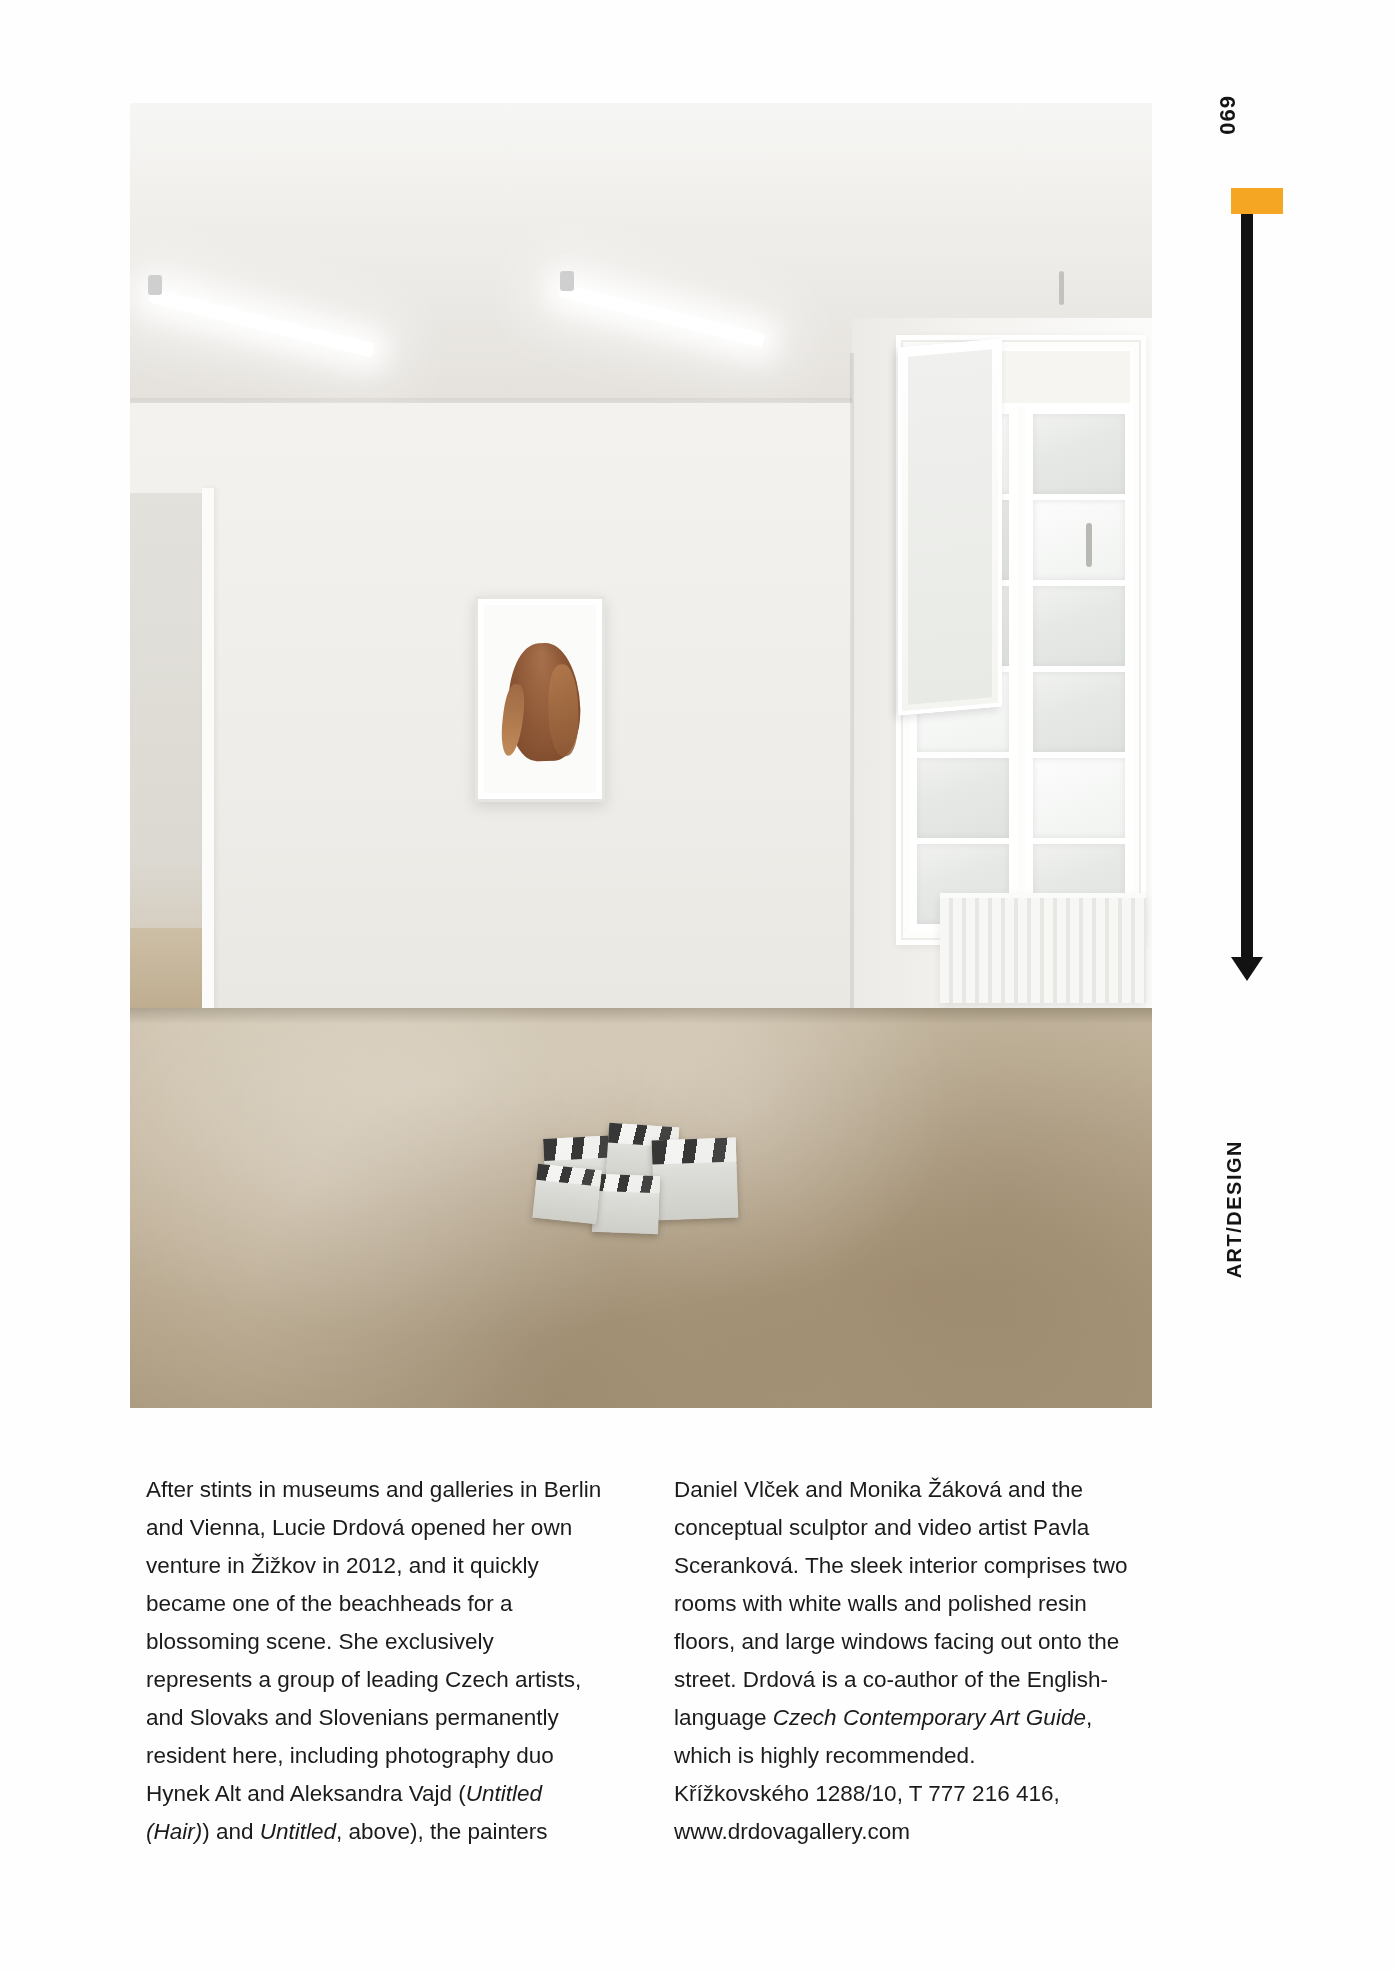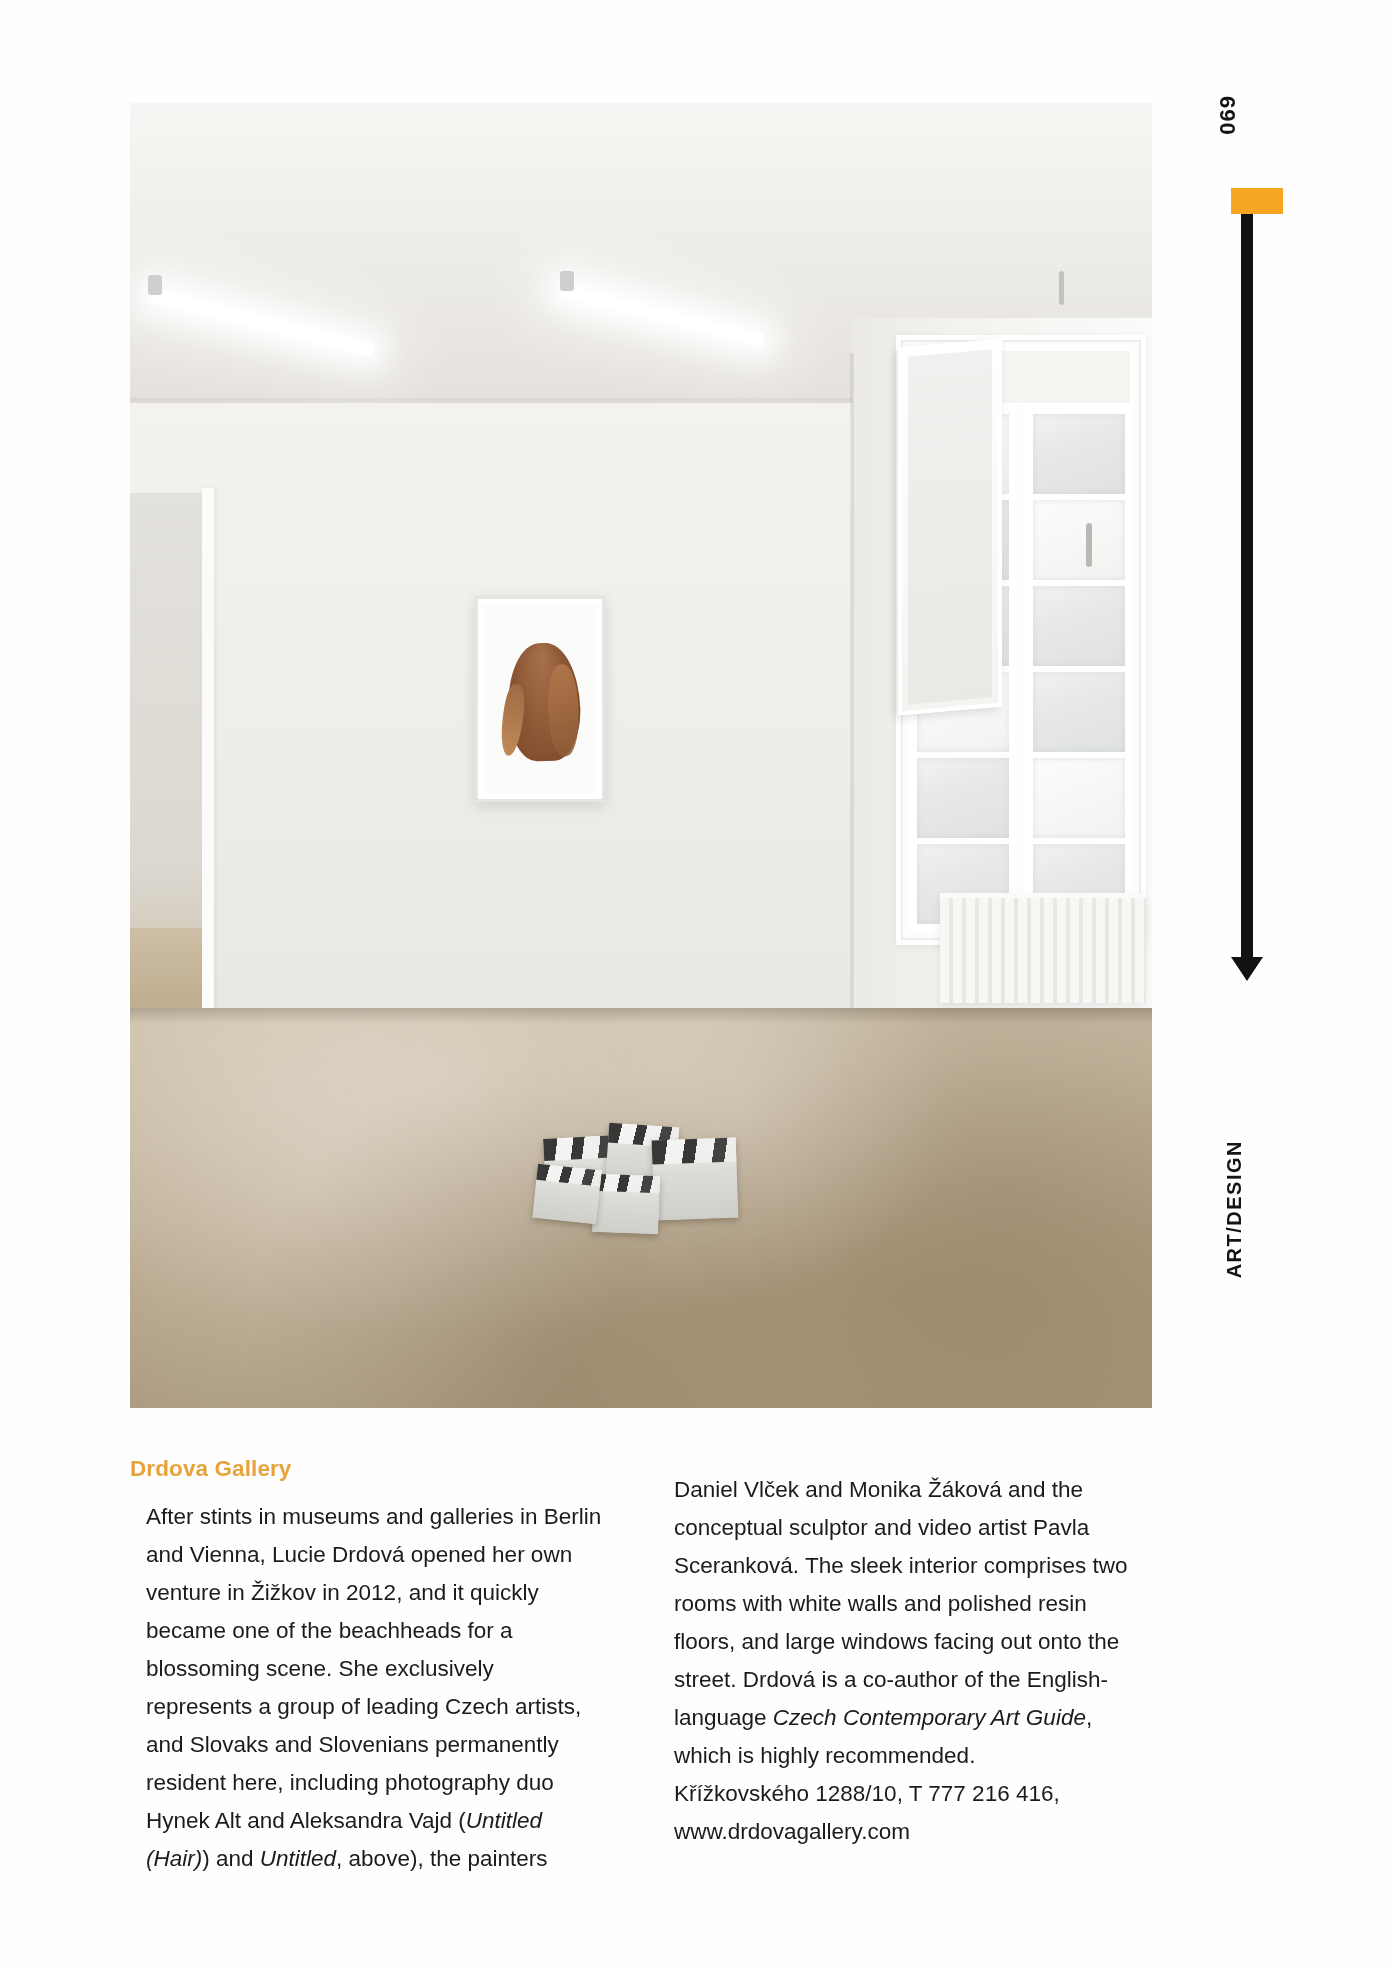--- a/index.html
+++ b/index.html
@@ -442,21 +442,20 @@
   <div class="rail">
     <div class="folio">069</div>
     <div class="rail-tab" style="background: rgb(245, 166, 35);"></div>
     <div class="rail-bar"></div>
     <div class="rail-arrow"></div>
     <div class="rail-section">ART/DESIGN</div>
   </div>
 
   <div class="textblock">
     <div class="col">
-      <p class="heading" style="color: rgb(231, 163, 58);">Drdova Gallery</p>
       <p class="body">After stints in museums and galleries in Berlin and Vienna, Lucie Drdová opened her own venture in Žižkov in 2012, and it quickly became one of the beachheads for a blossoming scene. She exclusively represents a group of leading Czech artists, and Slovaks and Slovenians permanently resident here, including photography duo Hynek Alt and Aleksandra Vajd (<em>Untitled (Hair)</em>) and <em>Untitled</em>, above), the painters</p>
     </div>
     <div class="col">
       <p class="body">Daniel Vlček and Monika Žáková and the conceptual sculptor and video artist Pavla Sceranková. The sleek interior comprises two rooms with white walls and polished resin floors, and large windows facing out onto the street. Drdová is a co-author of the English-language <em>Czech Contemporary Art Guide</em>, which is highly recommended.<br><span class="contact">Křížkovského 1288/10, T 777 216 416, www.drdovagallery.com</span></p>
     </div>
   </div>
 
 </div>
 
 </body></html>

